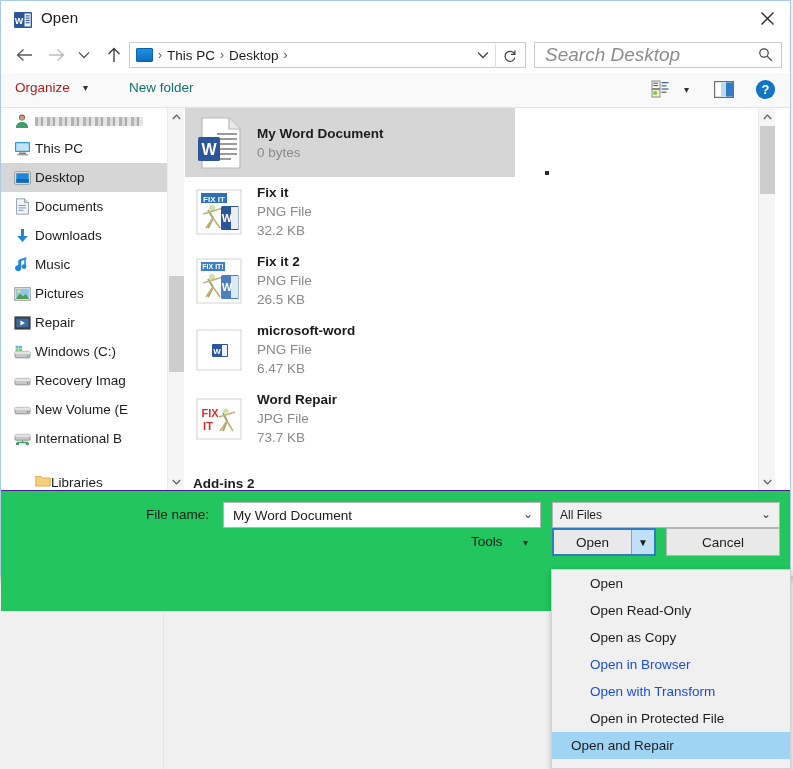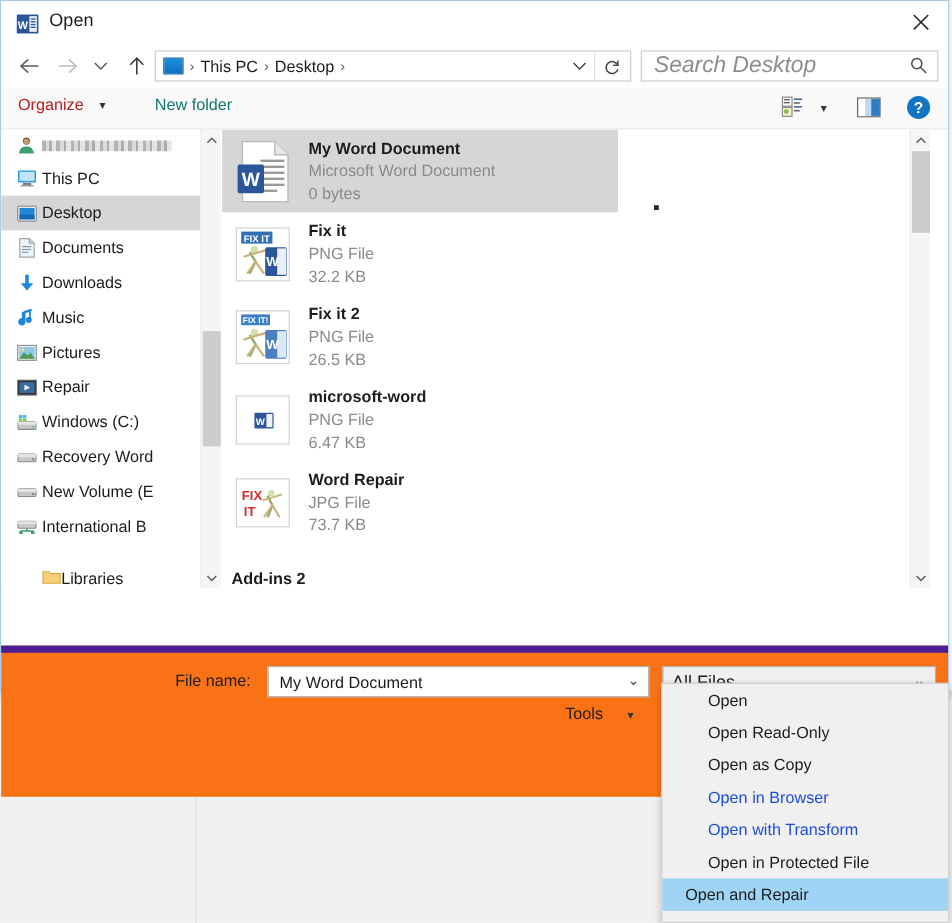--- a/index.html
+++ b/index.html
@@ -193,40 +193,40 @@
   #file-scroll {
     position: absolute; right: 0; top: 0; width: 17px; height: 382px;
     background: #f5f5f5; border-left: 1px solid #ececec; box-sizing: border-box;
   }
   #file-thumb {
     position: absolute; left: 1px; top: 18px; width: 15px; height: 68px; background: #cdcdcd;
     cursor: pointer;
   }
 
   
-  #footer { position: relative; height: 120px; background: #f97316;
-            border-top: 6px solid #4c1d95; margin-top: 48px; }
+  #footer { position: relative; height: 120px; background: #22c55e;
+            border-top: 1px solid #4c1d95; }
   #fn-label { position: absolute; left: 145px; top: 16px; font-size: 13.5px; color: #1c1c1c; }
   #fn-box {
     position: absolute; left: 222px; top: 11px; width: 318px; height: 26px;
     background: #ffffff; border: 1px solid #b4b4b4; box-sizing: border-box;
     display: flex; align-items: center;
   }
   #fn-input {
     border: 0; outline: 0; background: transparent; margin-left: 7px; width: 280px;
     font-family: "Liberation Sans", sans-serif; font-size: 13.5px; color: #1c1c1c;
   }
   #fn-chev { position: absolute; right: 7px; top: 4px; font-size: 12px; color: #444; cursor:pointer; }
 
   #filter-box {
     position: absolute; left: 551px; top: 11px; width: 228px; height: 26px;
     background: #f0f0f0; border: 1px solid #b4b4b4; box-sizing: border-box;
     display: flex; align-items: center; cursor: pointer;
   }
-  #filter-text { margin-left: 7px; font-size: 15px; color: #1c1c1c; }
+  #filter-text { margin-left: 7px; font-size: 12px; color: #1c1c1c; }
   #filter-chev { position: absolute; right: 8px; top: 4px; font-size: 12px; color: #444; }
 
   #tools-btn { position: absolute; left: 470px; top: 43px; font-size: 13.5px; color: #1c1c1c; cursor: pointer; }
   #tools-chev { position: absolute; left: 522px; top: 46px; font-size: 10px; color: #333; cursor: pointer; }
 
   #open-split {
     position: absolute; left: 551px; top: 37px; width: 104px; height: 28px;
     border: 2px solid #2f7cc4; background: #e9e9e9; box-sizing: border-box;
     display: flex; align-items: stretch;
   }
@@ -489,21 +489,21 @@
       </div>
 
       <div class="side-item">
         <span class="ico">
           <svg width="17" height="12" viewBox="0 0 17 12">
             <rect x="1" y="3.4" width="15" height="6.4" rx="1" fill="#c8c8c8" stroke="#8a8a8a" stroke-width="0.9"></rect>
             <rect x="1" y="3.4" width="15" height="2.6" fill="#e4e4e4"></rect>
             <circle cx="13.6" cy="7.8" r="0.9" fill="#7a7a7a"></circle>
           </svg>
         </span>
-        <span class="side-label">Recovery Word</span>
+        <span class="side-label">Recovery Imag</span>
       </div>
 
       <div class="side-item">
         <span class="ico">
           <svg width="17" height="12" viewBox="0 0 17 12">
             <rect x="1" y="3.4" width="15" height="6.4" rx="1" fill="#c8c8c8" stroke="#8a8a8a" stroke-width="0.9"></rect>
             <rect x="1" y="3.4" width="15" height="2.6" fill="#e4e4e4"></rect>
             <circle cx="13.6" cy="7.8" r="0.9" fill="#7a7a7a"></circle>
           </svg>
         </span>
@@ -559,21 +559,20 @@
             <rect x="24" y="28" width="20" height="2" fill="#9a9a9a"></rect>
             <rect x="24" y="33" width="20" height="2" fill="#9a9a9a"></rect>
             <rect x="24" y="38" width="20" height="2" fill="#9a9a9a"></rect>
             <rect x="24" y="43" width="14" height="2" fill="#9a9a9a"></rect>
             <rect x="5" y="22" width="22" height="24" rx="1.5" fill="#2b579a"></rect>
             <text x="16" y="40" text-anchor="middle" font-size="16" font-weight="bold" font-family="Liberation Sans, sans-serif" fill="#ffffff">W</text>
           </svg>
         </div>
         <div class="file-meta">
           <span class="file-name">My Word Document</span>
-          <span class="file-type">Microsoft Word Document</span>
           <span class="file-size">0 bytes</span>
         </div>
       </div>
 
       <div class="file-row">
         <div class="file-icon">
           <svg width="54" height="56" viewBox="0 0 54 56">
             <rect x="4" y="6" width="44" height="44" fill="#ffffff" stroke="#d2d2d2" stroke-width="1"></rect>
             <rect x="8" y="9" width="26" height="10" fill="#2e6fb5"></rect>
             <text x="21" y="17.5" text-anchor="middle" font-size="8" font-weight="bold" font-family="Liberation Sans, sans-serif" fill="#ffffff">FIX IT</text>

